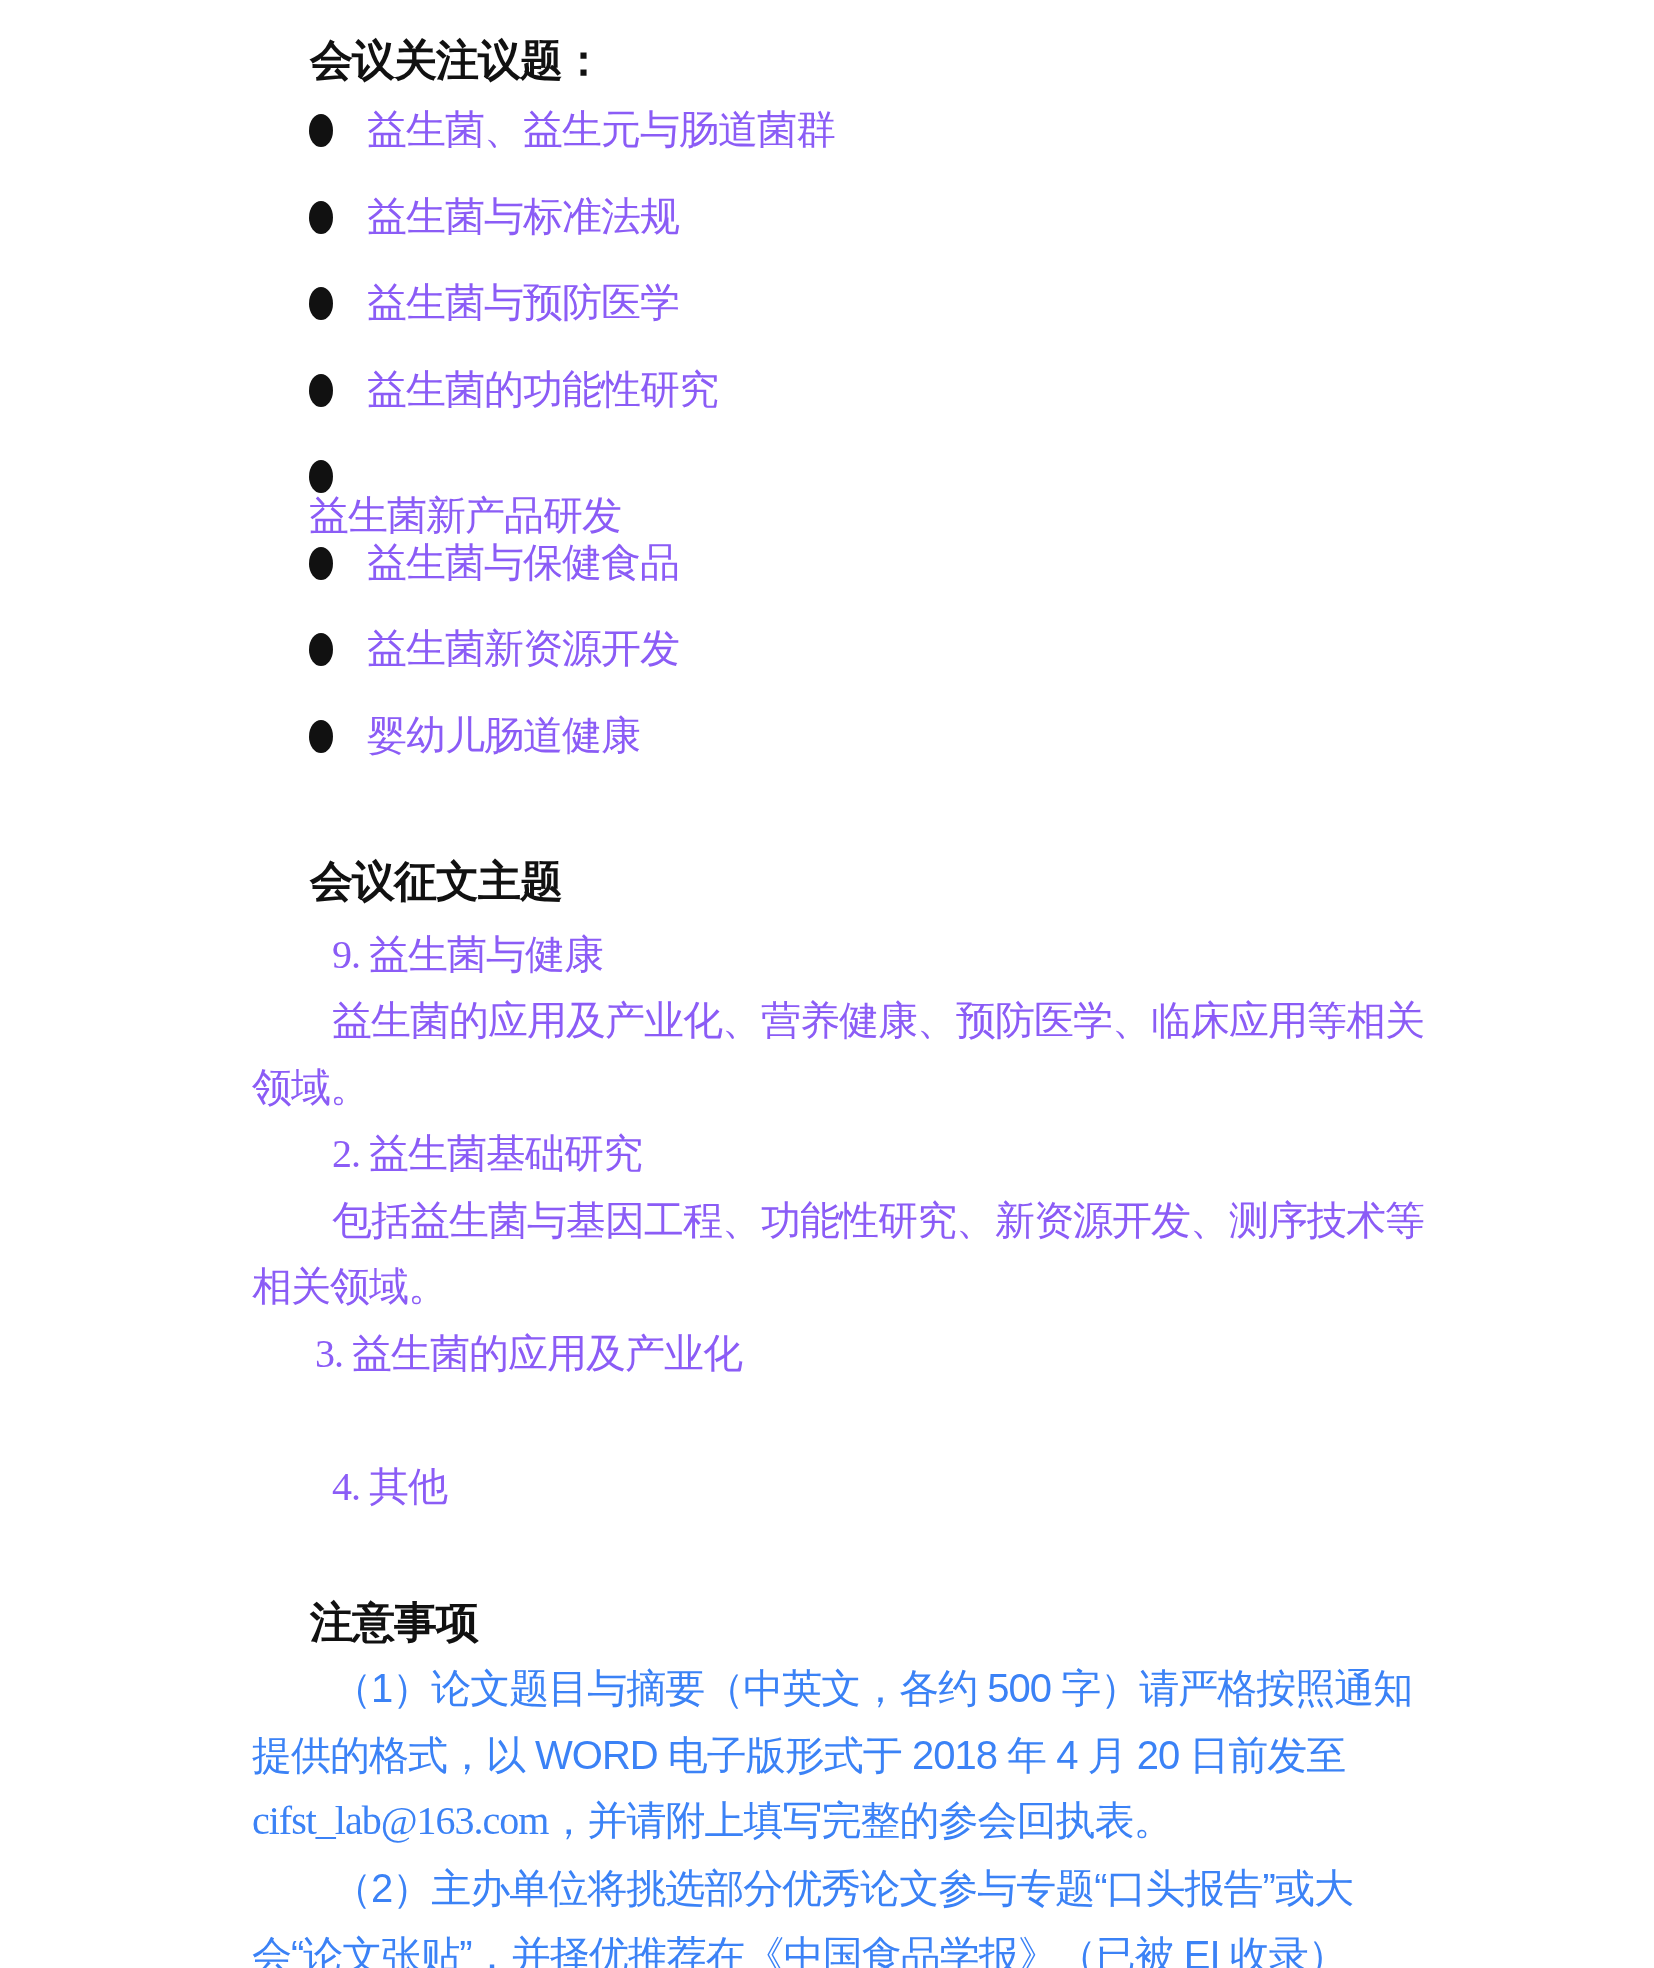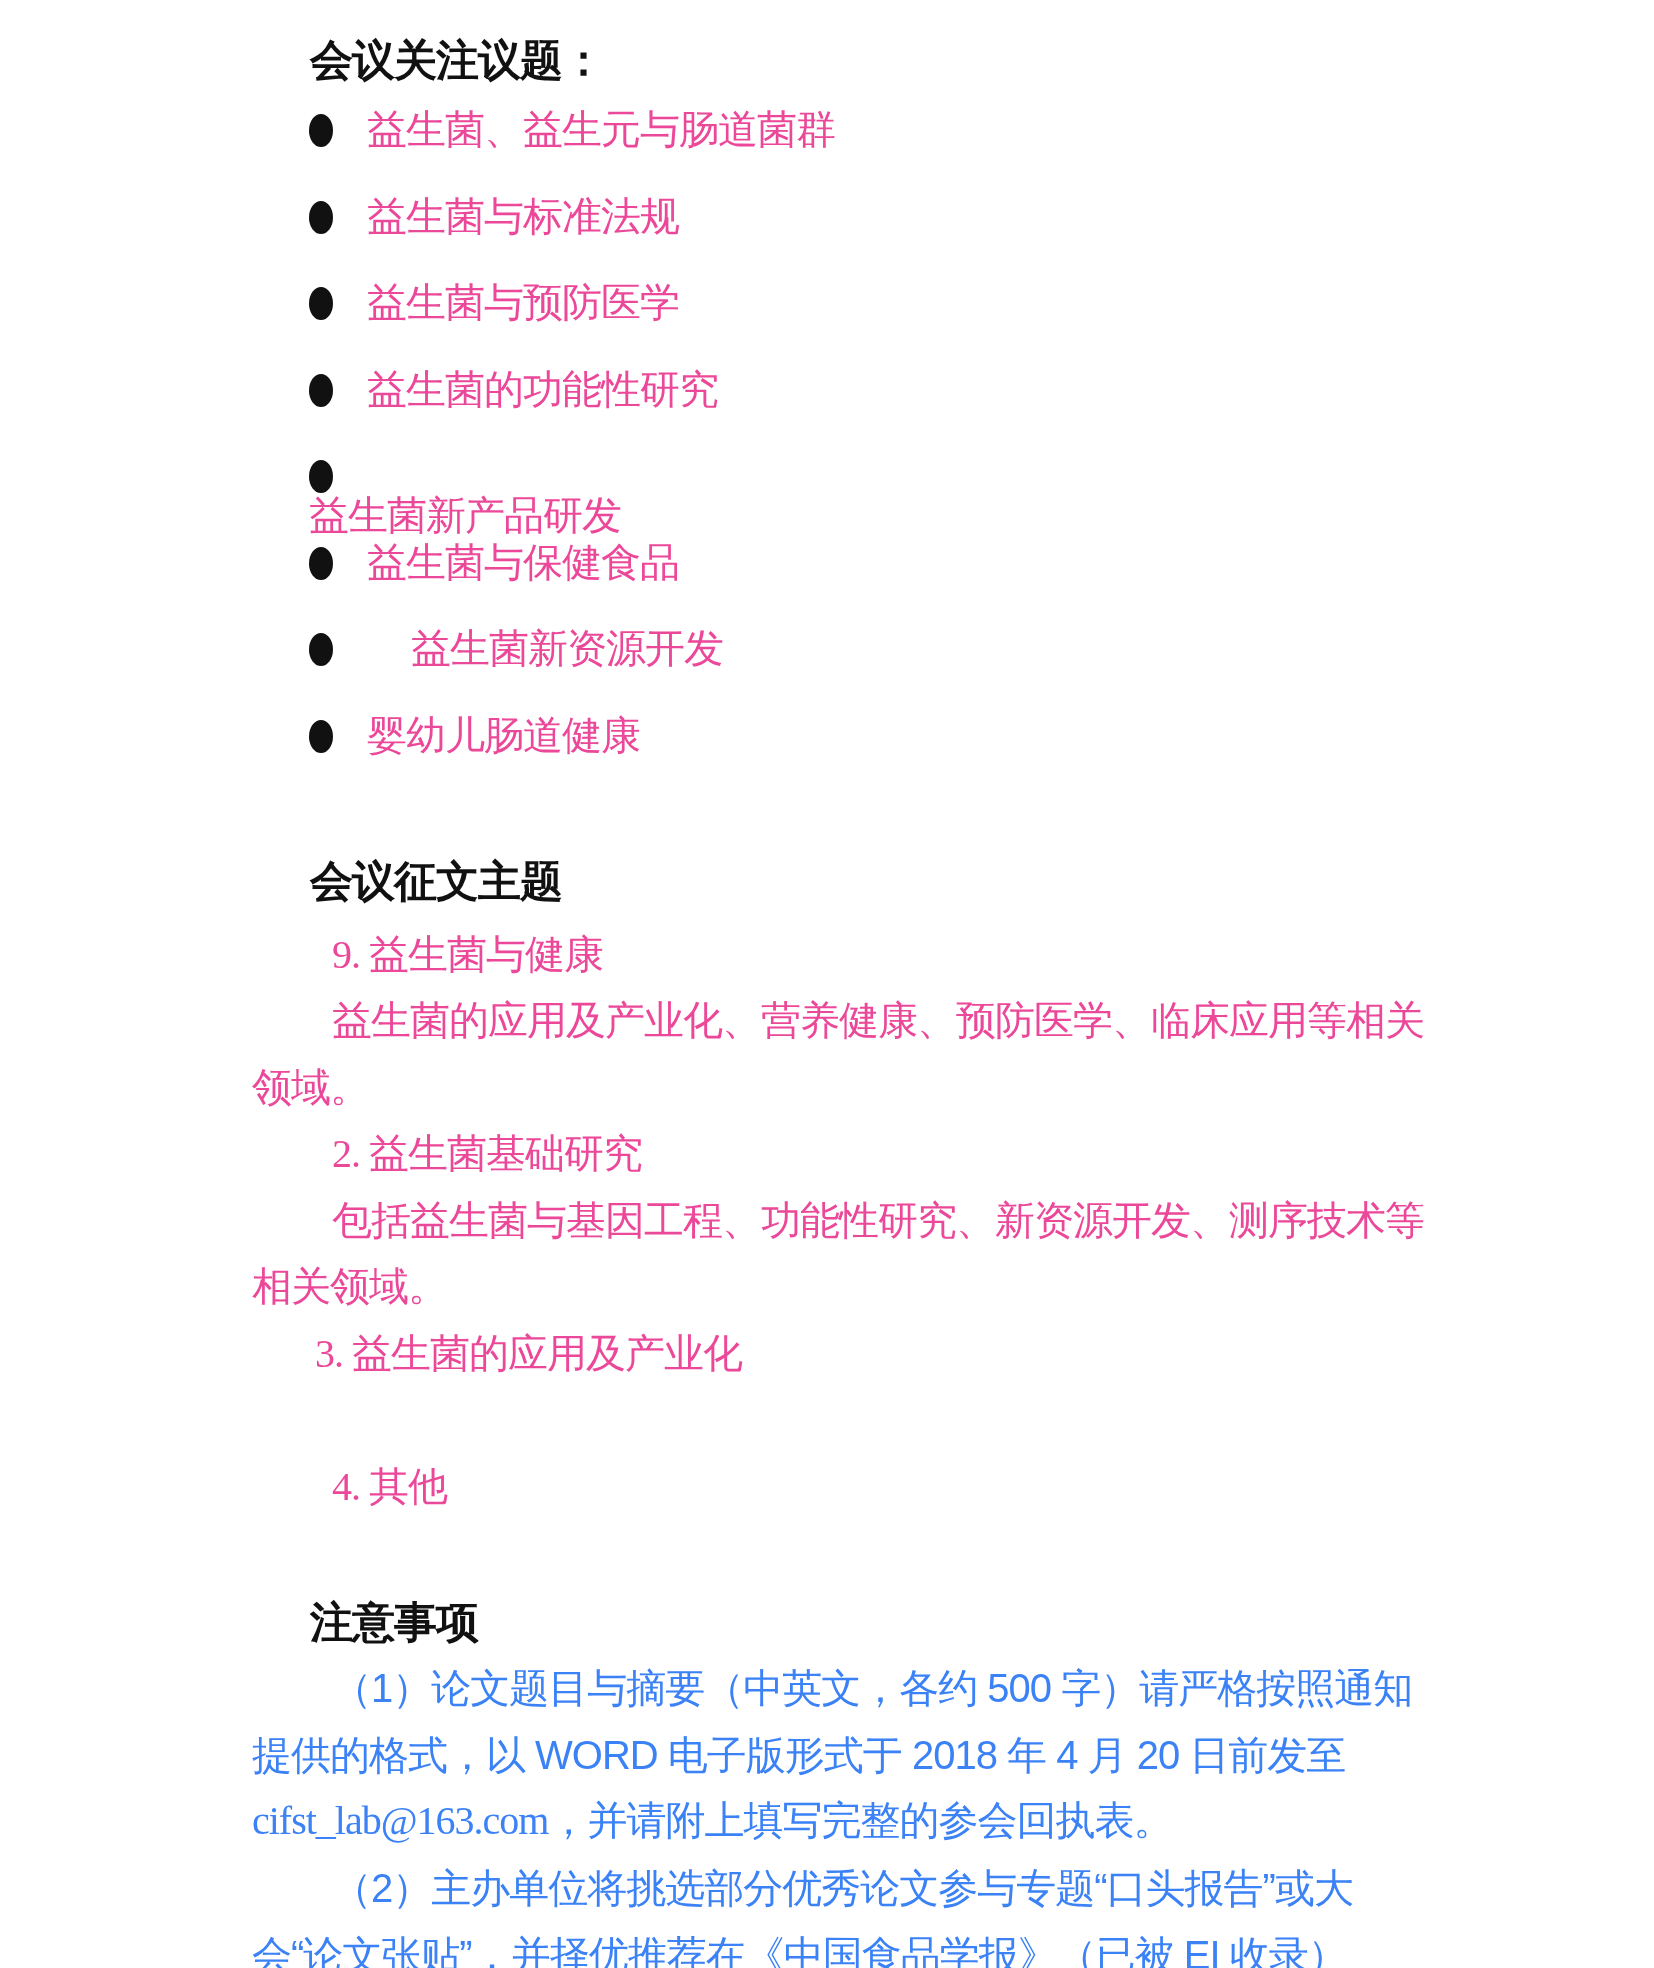--- a/index.html
+++ b/index.html
@@ -38,21 +38,21 @@
     background:#111;
     border-radius:50%;
     flex:0 0 auto;
   }
   .serifline, .bullet-text{
     font-family:"Liberation Serif","DejaVu Serif",serif;
     font-size:40px;
     line-height:46px;
     letter-spacing:-1px;
     white-space:nowrap;
-    color:#ec4899;
+    color:#8b5cf6;
   }
   .serifline{position:absolute;}
   .sansline{
     position:absolute;
     font-family:"Liberation Sans","DejaVu Sans",sans-serif;
     font-size:40px;
     line-height:46px;
     letter-spacing:-1px;
     white-space:nowrap;
     color:#3b82f6;
@@ -82,21 +82,21 @@
     <span class="bullet-text">益生菌的功能性研究</span>
   </div>
   <div class="bullet" style="top:439px;flex-direction:column;">
     <span class="dot"></span>
     <span class="bullet-text">益生菌新产品研发</span>
   </div>
   <div class="bullet" style="top:526px;">
     <span class="dot"></span>
     <span class="bullet-text">益生菌与保健食品</span>
   </div>
-  <div class="bullet" style="top:612px;gap:44px;">
+  <div class="bullet" style="top:612px;">
     <span class="dot"></span>
     <span class="bullet-text">益生菌新资源开发</span>
   </div>
   <div class="bullet" style="top:699px;">
     <span class="dot"></span>
     <span class="bullet-text">婴幼儿肠道健康</span>
   </div>
 
   <div class="heading" style="top:843px;">会议征文主题</div>
 

